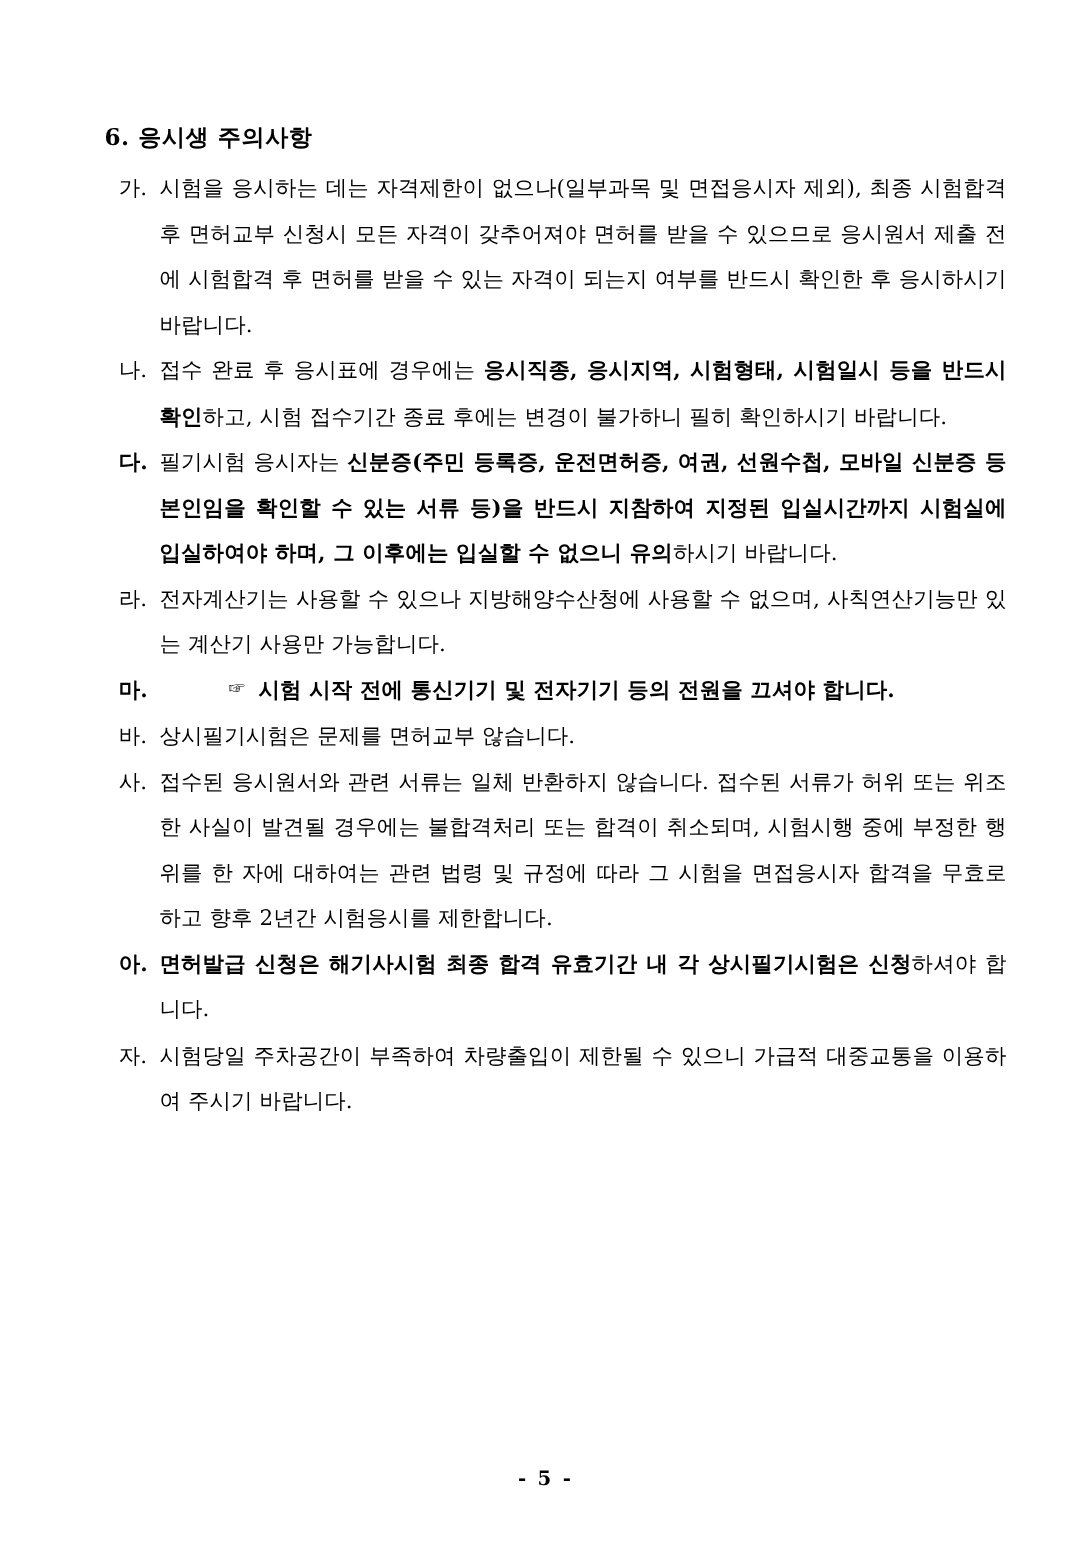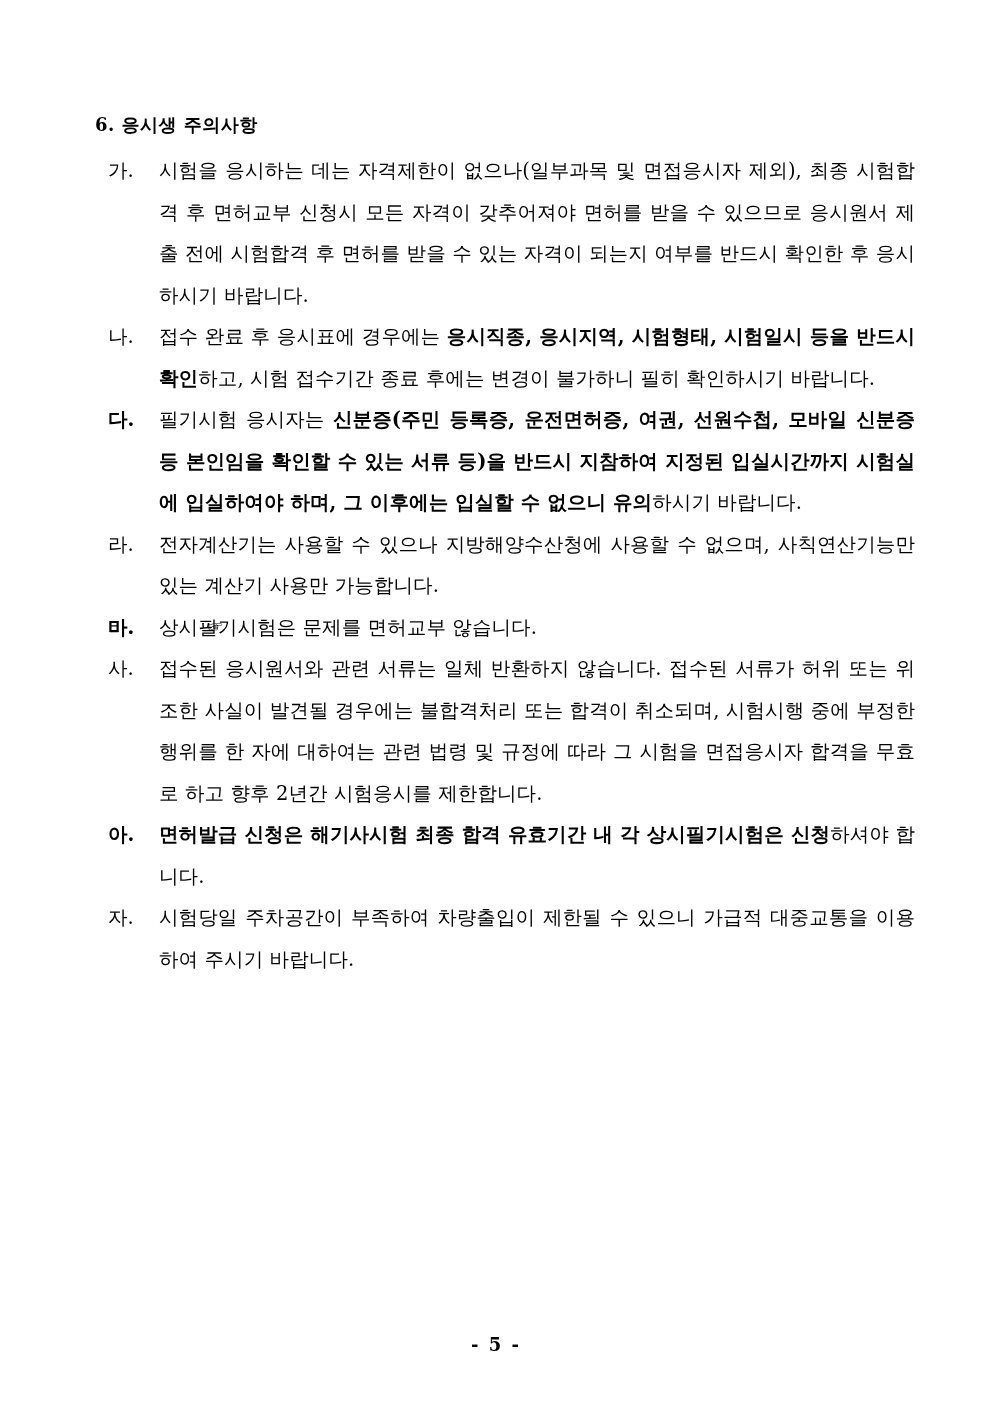--- a/index.html
+++ b/index.html
@@ -20,21 +20,21 @@
   }
   .content {
     position: absolute;
     left: 95px;
     top: 104px;
     width: 820px;
   }
 
   
   .doc-heading {
-    font-size: 18px;
+    font-size: 21px;
     font-weight: bold;
     letter-spacing: 0.5px;
     line-height: 42px;
     margin: 0 0 4px 0;
     white-space: nowrap;
   }
 
   
   .item {
     position: relative;
@@ -64,21 +64,20 @@
   .u { text-underline-offset: 2px; }
 
   
   .body > p {
     margin: 0;
     text-align: justify;
     text-justify: inter-character;
   }
   .body > p:last-child {
     text-align-last: left;
-    margin-left: 14px;
   }
 
   
   .callout {
     position: relative;
     padding-left: 90px;
     font-size: 19.5px;
     line-height: 41.5px;
     font-weight: bold;
     white-space: nowrap;
@@ -134,21 +133,21 @@
         </div>
         <div class="item">
           <span class="marker">라.</span>
           <div class="body">
             <p><span>전자계산기는 사용할 수 있으나 지방해양수산청에 사용할 수 없으며, 사칙연산기능만 있는 계산기 사용만 가능합니다.</span></p>
           </div>
         </div>
         <div class="item">
           <span class="marker bold">마.</span>
           <div class="body">
-            <div class="callout"><span class="hand">☞</span></div>
+            <div class="callout"><span class="hand">☞</span><span>시험 시작 전에 통신기기 및 전자기기 등의 전원을 끄셔야 합니다.</span></div>
           </div>
         </div>
         <div class="item">
           <span class="marker">바.</span>
           <div class="body">
             <p><span>상시필기시험은 문제를 면허교부 않습니다.</span></p>
           </div>
         </div>
         <div class="item">
           <span class="marker">사.</span>

